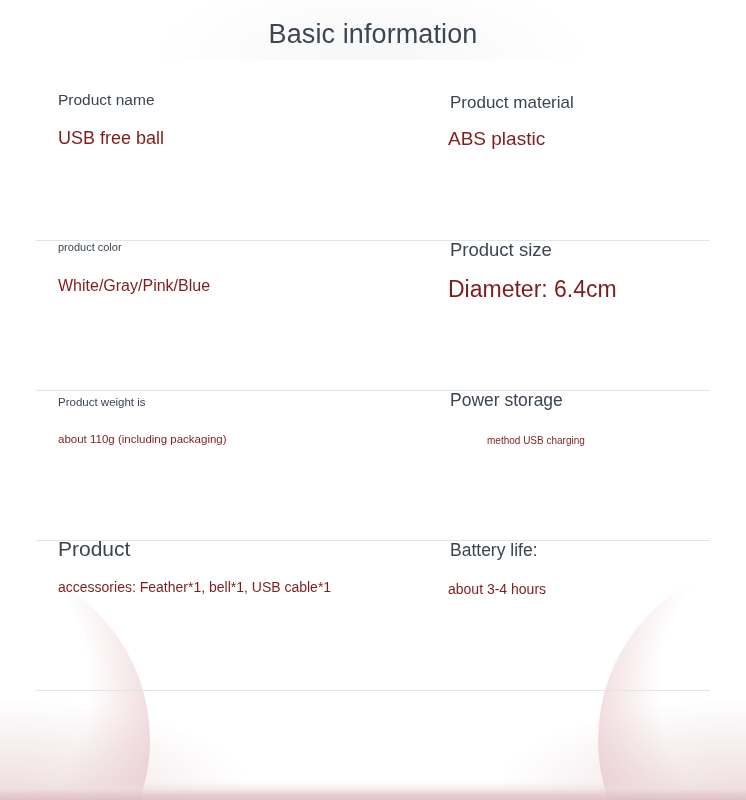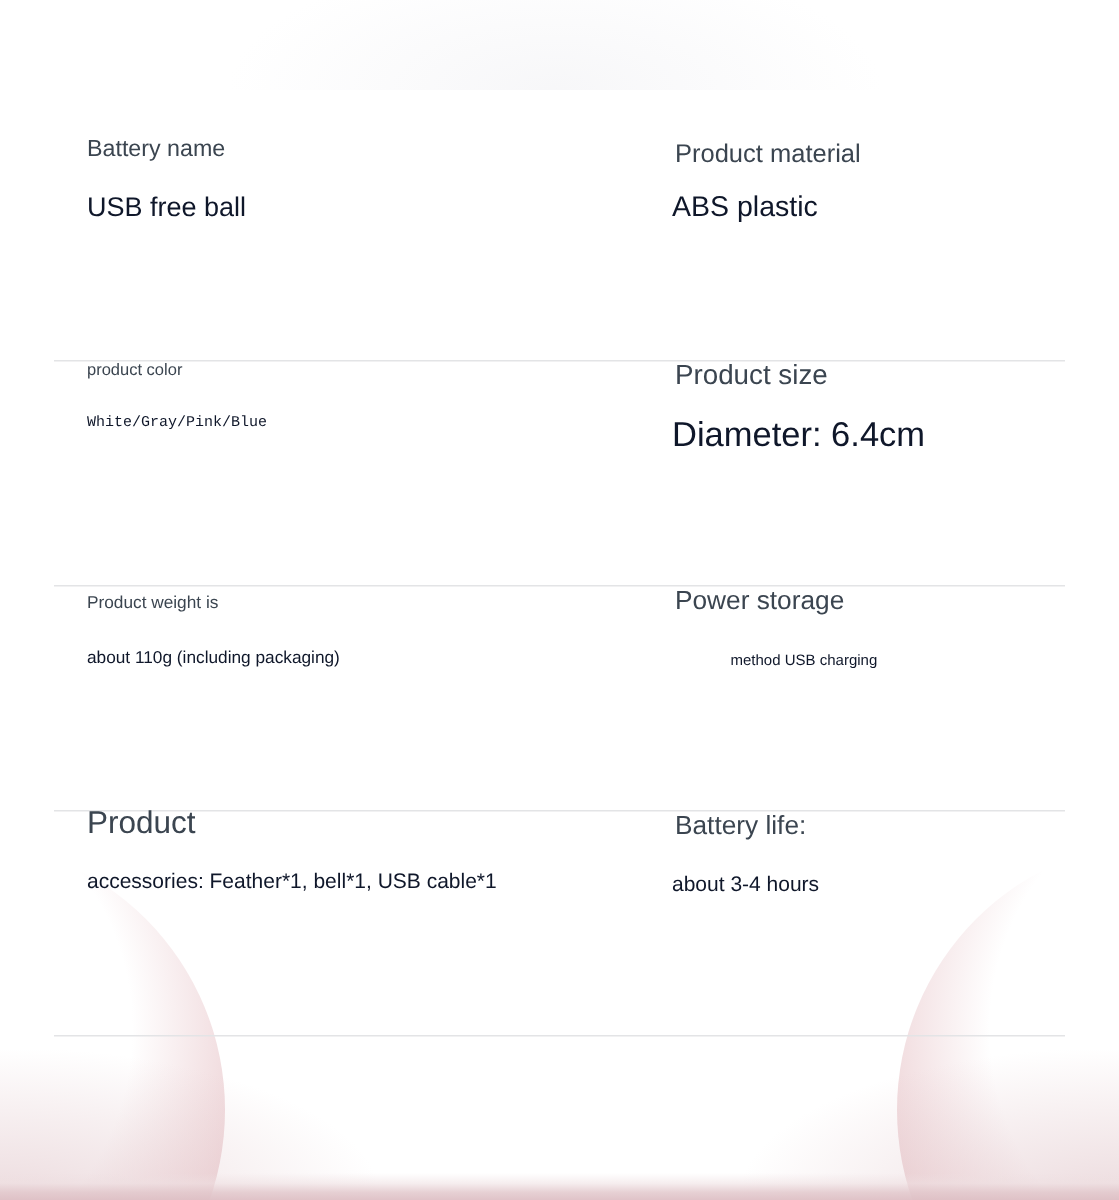--- a/index.html
+++ b/index.html
@@ -132,35 +132,35 @@
     top: 0;
   }
   .cell-left  { left: 22px;  width: 360px; }
   .cell-right { left: 412px; width: 262px; }
 
   .cell .label {
     color: #3b4550;
     white-space: nowrap;
   }
   .cell .value {
-    color: #0f172a;
+    color: #7f1d1d;
     white-space: nowrap;
   }
 
   
   .r1 { top: 91px; }
   .r1 .cell-left  .label { position:absolute; top:0px;  font-size:15.5px; }
   .r1 .cell-left  .value { position:absolute; top:37px; font-size:18px; }
   .r1 .cell-right .label { position:absolute; top:2px;  font-size:17px;  left: 2px;}
   .r1 .cell-right .value { position:absolute; top:37px; font-size:19px; }
 
   
   .r2 { top: 241px; }
   .r2 .cell-left  .label { position:absolute; top:0px;  font-size:11px; }
-  .r2 .cell-left  .value { position:absolute; top:36px; font-size:10px;font-family:Liberation Mono, monospace; }
+  .r2 .cell-left  .value { position:absolute; top:36px; font-size:16px; }
   .r2 .cell-right .label { position:absolute; top:-2px; font-size:18.5px; left: 2px;}
   .r2 .cell-right .value { position:absolute; top:35px; font-size:23px; }
 
   
   .r3 { top: 391px; }
   .r3 .cell-left  .label { position:absolute; top:5px;  font-size:11.5px; }
   .r3 .cell-left  .value { position:absolute; top:42px; font-size:11.5px; }
   .r3 .cell-right .label { position:absolute; top:-1px; font-size:17.5px; left: 2px;}
   .r3 .cell-right .value { position:absolute; top:44px; font-size:10px;padding-left:39px; }
 
@@ -176,26 +176,27 @@
 
 <div id="page">
 
   <div class="bg-wash wash-top-haze"></div>
   <div class="bg-wash wash-bl"></div>
   <div class="bg-wash wash-br"></div>
   <div class="bg-wash wash-bottom-left-edge"></div>
   <div class="bg-wash wash-bottom-right-edge"></div>
   <div class="bg-wash wash-bottom-band"></div>
 
+  <div class="page-title">Basic information</div>
 
   <div class="spec-table">
 
     <div class="spec-row r1">
       <div class="cell cell-left">
-        <div class="label">Battery name</div>
+        <div class="label">Product name</div>
         <div class="value">USB free ball</div>
       </div>
       <div class="cell cell-right">
         <div class="label">Product material</div>
         <div class="value">ABS plastic</div>
       </div>
       <div class="divider"></div>
     </div>
 
     <div class="spec-row r2">

